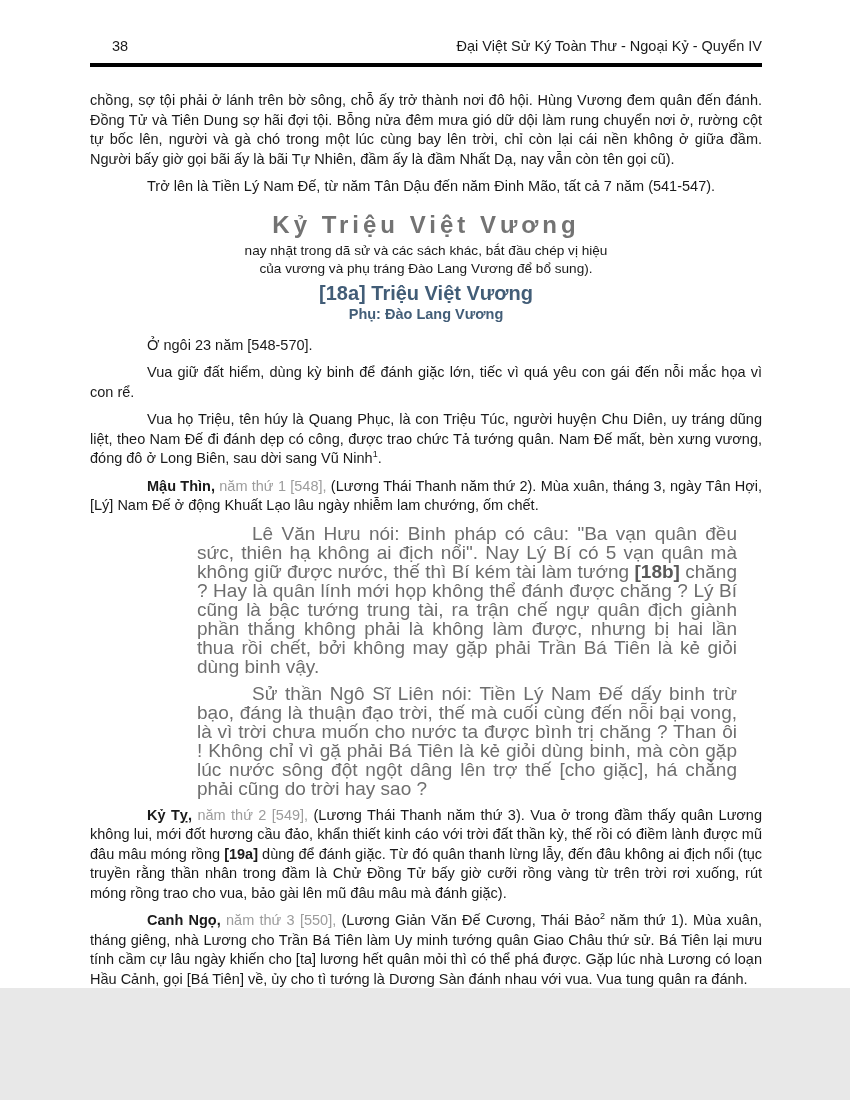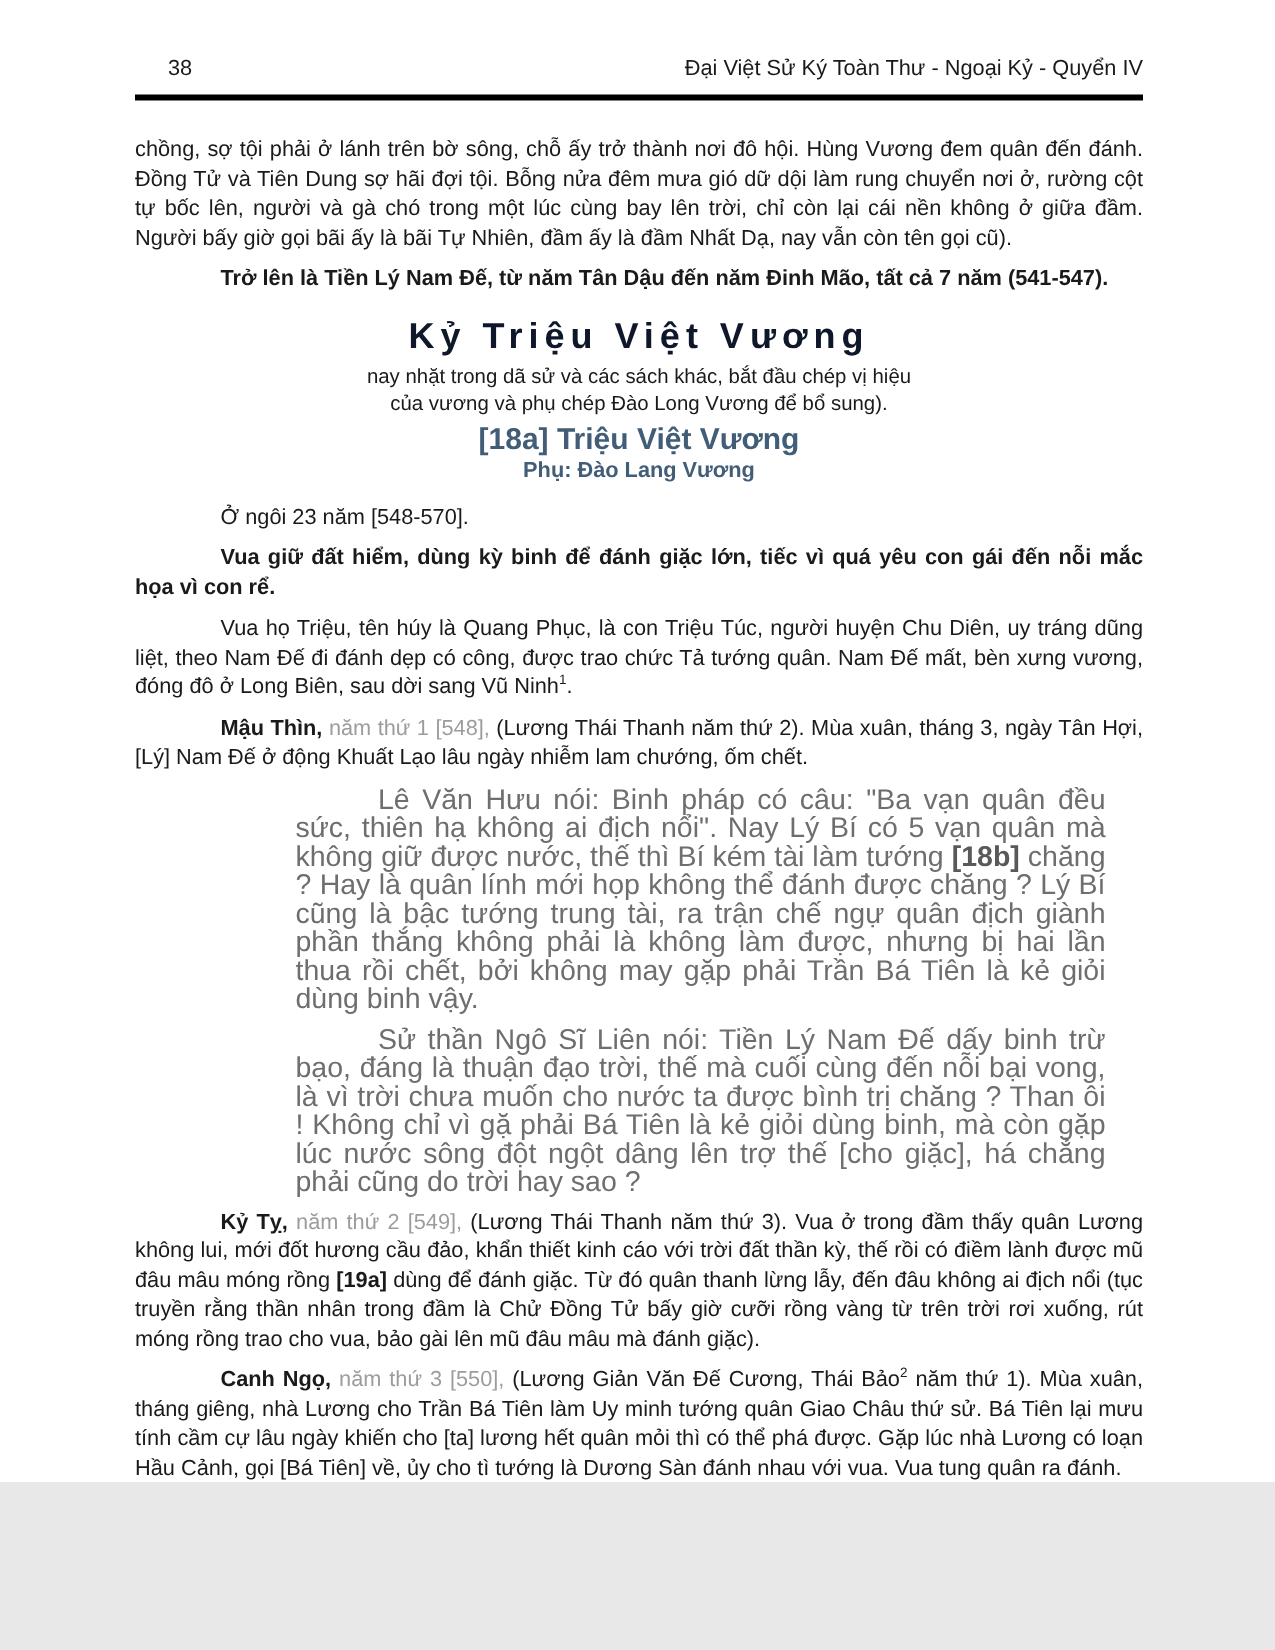--- a/index.html
+++ b/index.html
@@ -12,24 +12,24 @@
     overflow:hidden;
   }
   .hdr{position:relative;height:19px;font-size:14.5px;}
   .hdr .pagenum{position:absolute;left:22px;top:0;}
   .hdr .htitle{display:block;text-align:right;}
   .hrule{border:none;border-top:4px solid #000;margin:6px 0 0 0;}
   p{margin:0;}
   .body{font-size:14.5px;line-height:19.5px;text-align:justify;margin-top:8px;}
   .indent{text-indent:57px;}
   .mt-lg{margin-top:24px;}
-  .bold{font-weight:bold;}
+  .bold{font-weight:normal;}
   .ky-title{
     font-size:24px;font-weight:bold;letter-spacing:4px;text-align:center;
-    margin:14px 0 0 0;color:#0f172a;
+    margin:14px 0 0 0;color:#737373;
   }
   .ky-note{font-size:13.6px;line-height:18px;text-align:center;margin-top:3px;}
   .chap-head{
     font-size:20px;font-weight:bold;text-align:center;
     color:var(--accent,#425d77);margin:4px 0 0 0;
   }
   .chap-sub{
     font-size:14.5px;font-weight:bold;text-align:center;
     color:var(--accent,#425d77);margin:1px 0 0 0;
   }
@@ -58,21 +58,21 @@
   <hr class="hrule">
 
   <p class="body mt-lg">chồng, sợ tội phải ở lánh trên bờ sông, chỗ ấy trở thành nơi đô hội.  Hùng Vương đem quân đến đánh. Đồng Tử và Tiên Dung sợ hãi đợi tội.  Bỗng nửa đêm mưa gió dữ dội làm rung chuyển nơi ở, rường cột tự bốc lên, người và gà chó trong một lúc cùng bay lên trời, chỉ còn lại cái nền không ở giữa đầm.  Người bấy giờ gọi bãi ấy là bãi Tự Nhiên, đầm ấy là đầm Nhất Dạ, nay vẫn còn tên gọi cũ).</p>
 
   <p class="body bold indent">Trở lên là Tiền Lý Nam Đế, từ năm Tân Dậu đến năm Đinh Mão, tất cả 7 năm (541-547).</p>
 
   <h1 class="ky-title">Kỷ Triệu Việt Vương</h1>
 
   <div class="ky-note">
     <div>nay nhặt trong dã sử và các sách khác, bắt đầu chép vị hiệu</div>
-    <div>của vương và phụ chép Đào Long Vương để bổ sung).</div>
+    <div>của vương và phụ tráng Đào Lang Vương để bổ sung).</div>
   </div>
 
   <h2 class="chap-head">[18a] Triệu Việt Vương</h2>
   <h3 class="chap-sub">Phụ: Đào Lang Vương</h3>
 
   <p class="body indent reign">Ở ngôi 23 năm [548-570].</p>
 
   <p class="body bold indent">Vua giữ đất hiểm, dùng kỳ binh để đánh giặc lớn, tiếc vì quá yêu con gái đến nỗi mắc họa vì con rể.</p>
 
   <p class="body indent"><span>Vua họ Triệu, tên húy là Quang Phục, là con Triệu Túc, người huyện Chu Diên, uy tráng dũng liệt, theo Nam Đế đi đánh dẹp có công, được trao chức Tả tướng quân.  Nam Đế mất, bèn xưng vương, đóng đô ở Long Biên, sau dời sang Vũ Ninh</span><sup>1</sup><span>.</span></p>

